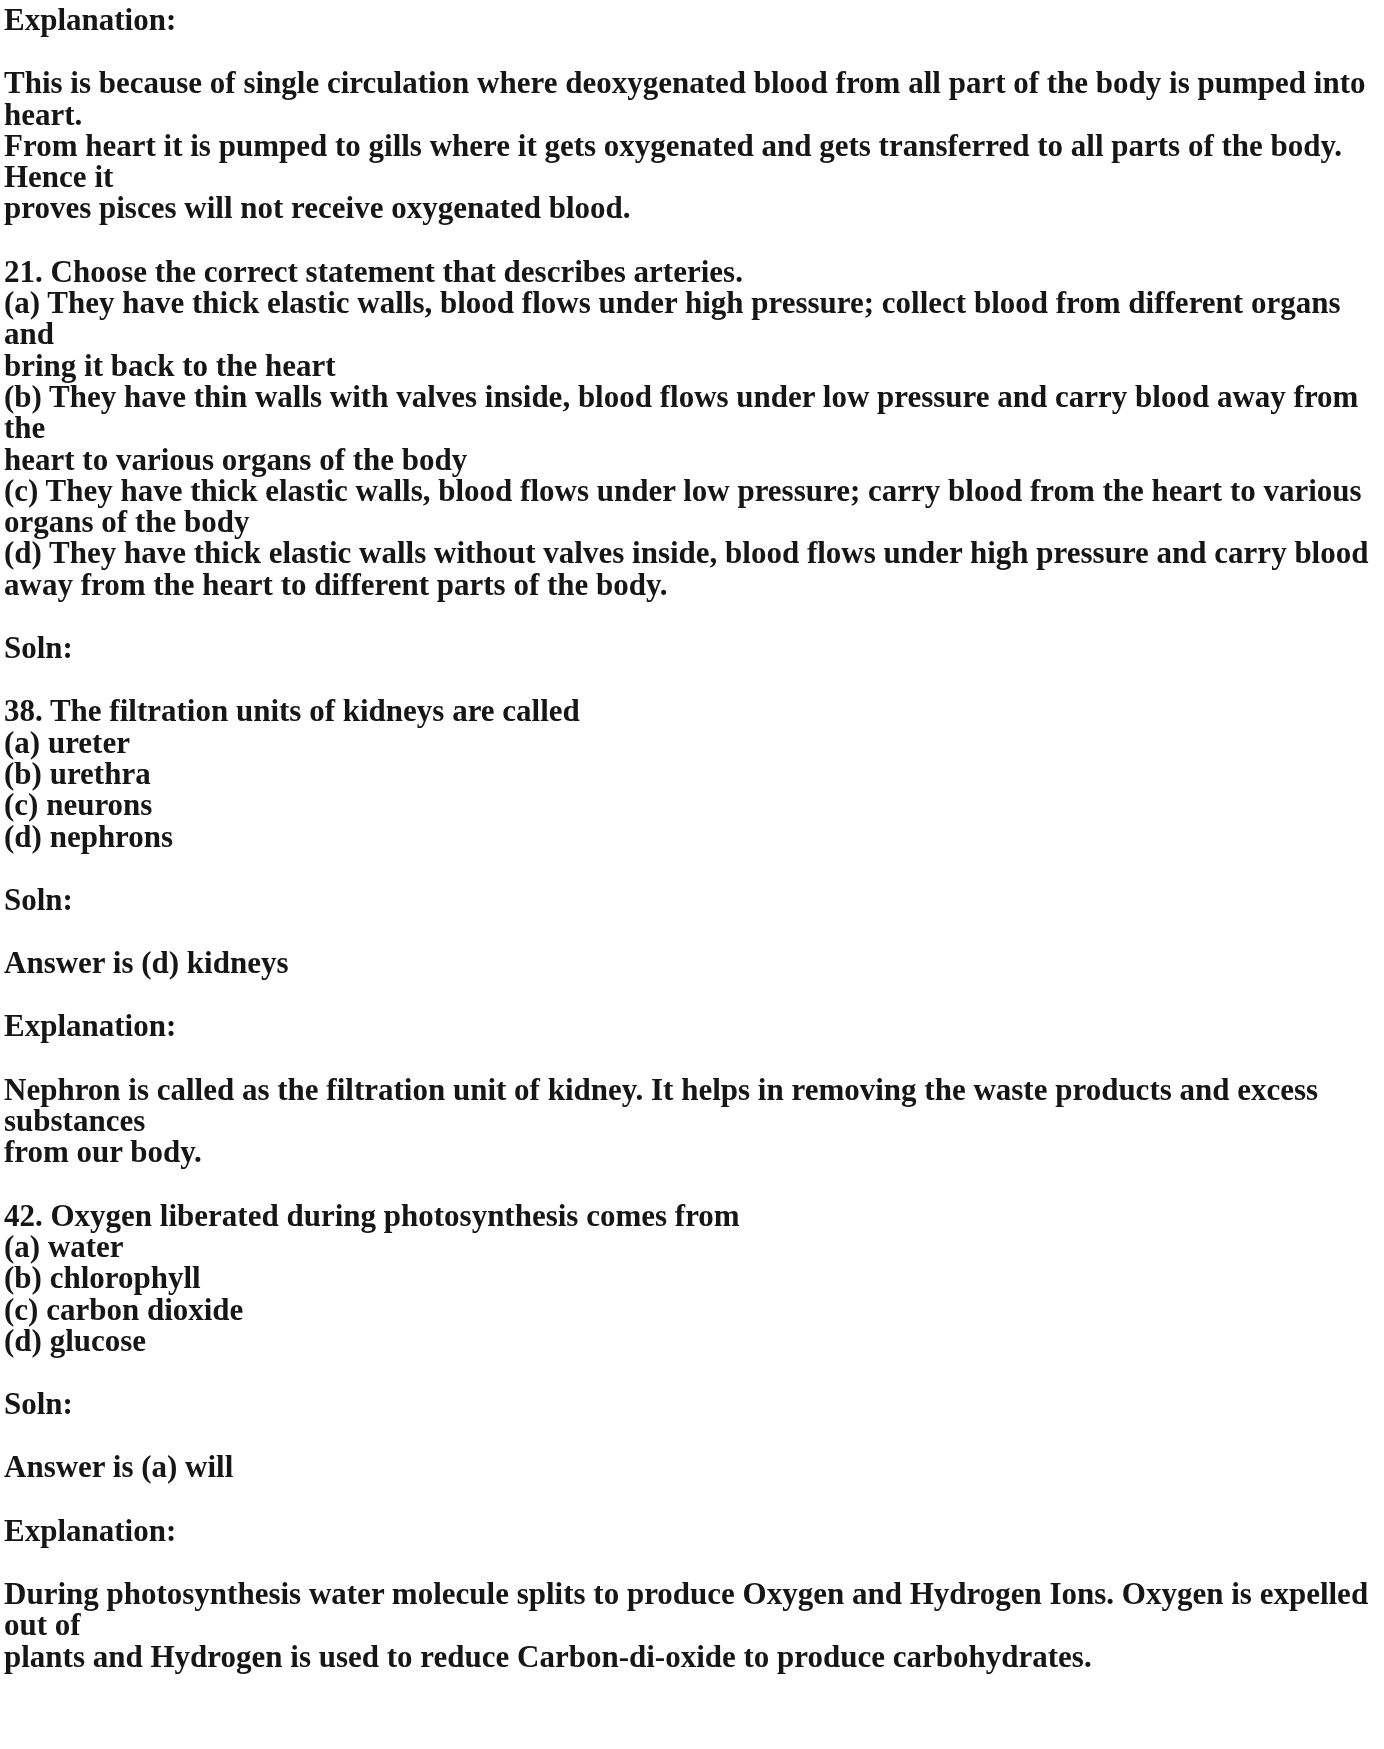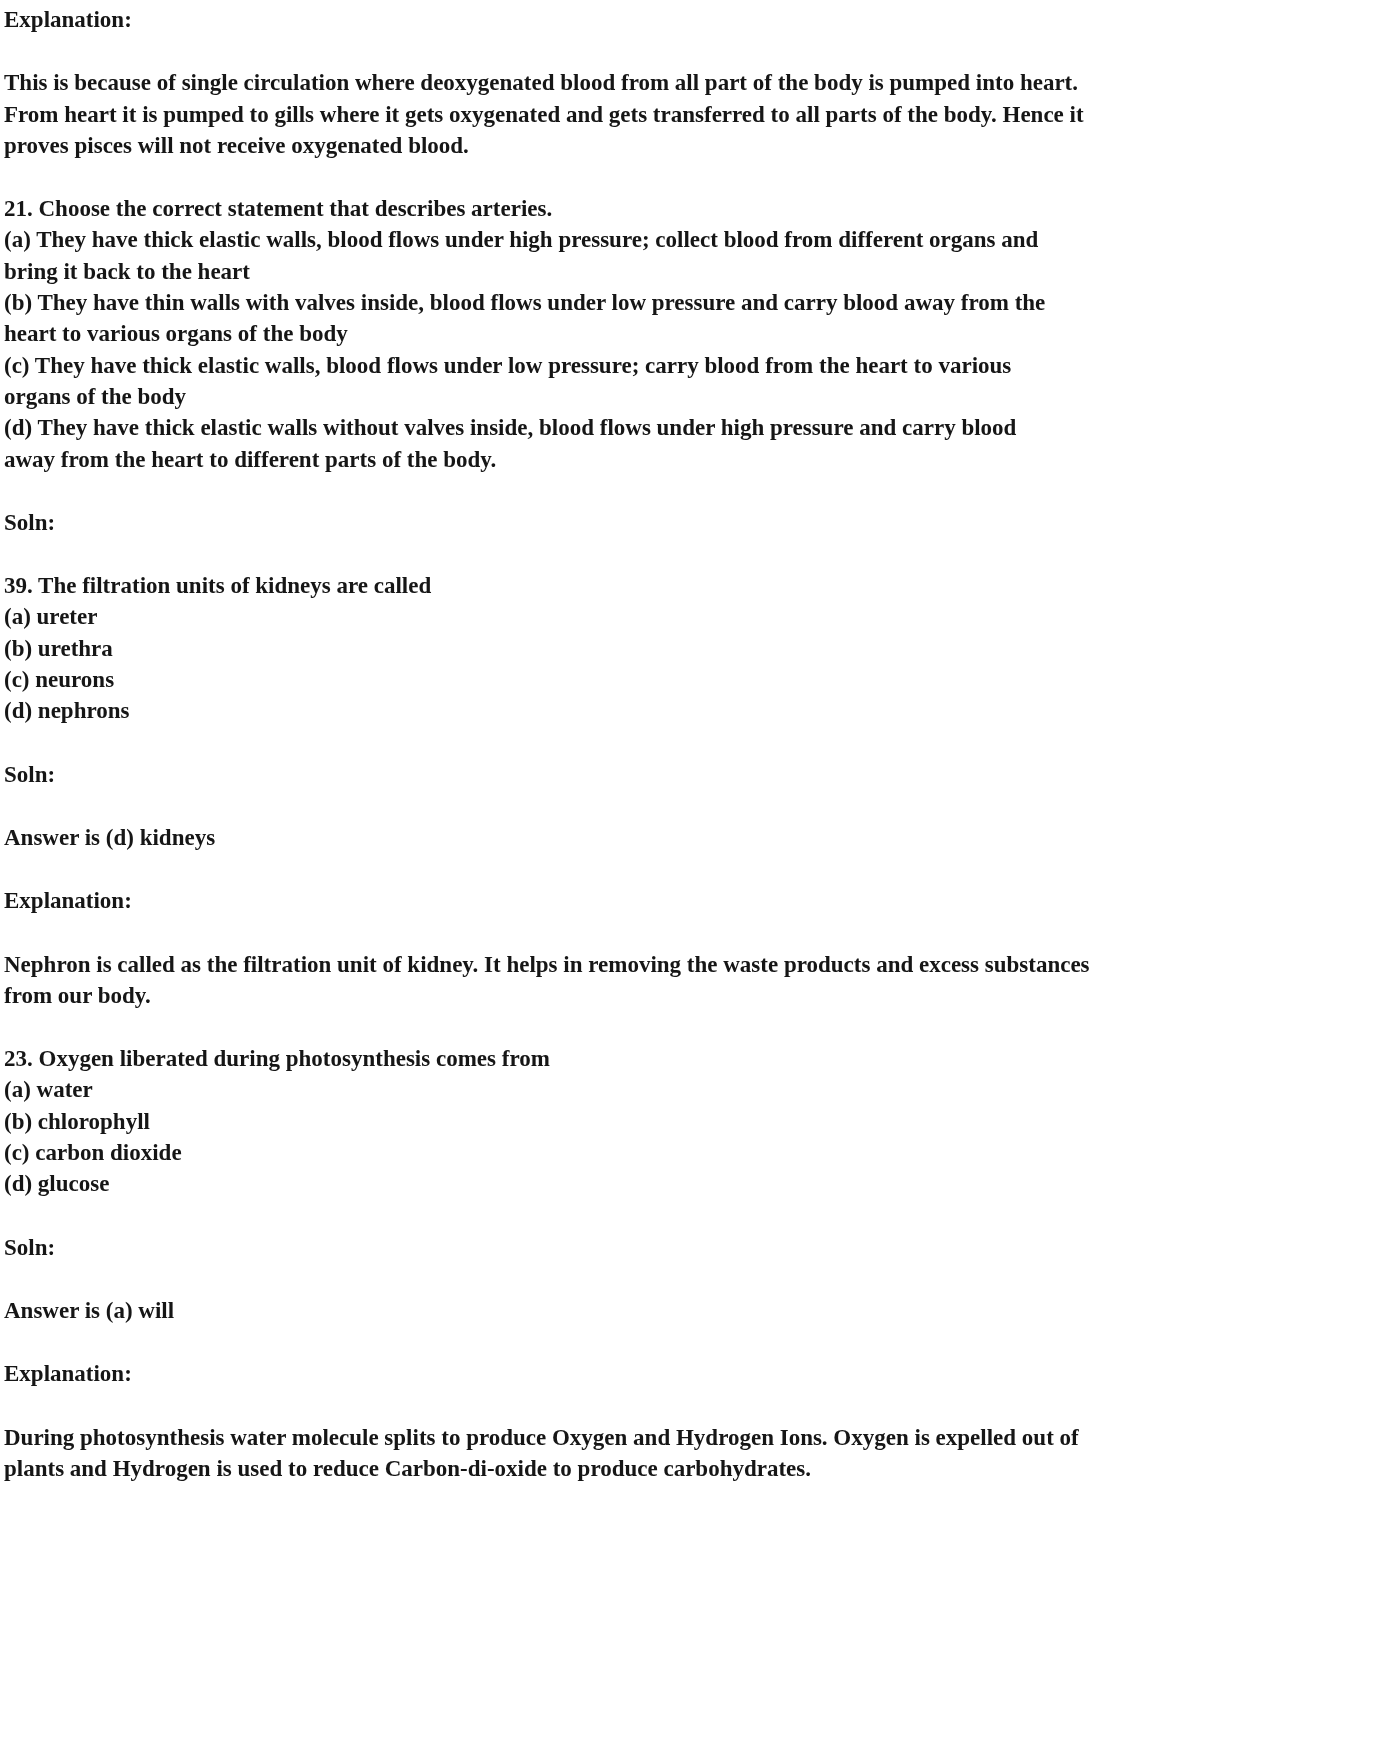--- a/index.html
+++ b/index.html
@@ -11,21 +11,21 @@
     width: 1384px;
     height: 1749px;
     font-family: "Liberation Serif", serif;
     color: #161616;
     overflow: hidden;
   }
   .doc {
     padding: 4px 12px 0 4px;
   }
   .block {
-    font-size: 23px;
+    font-size: 31px;
     line-height: 31.3px;
     white-space: pre-line;
     margin: 0 0 32px 0;
   }
   .heading {
     font-weight: bold;
   }
   .question {
     font-weight: bold;
   }
@@ -47,32 +47,32 @@
 (a) They have thick elastic walls, blood flows under high pressure; collect blood from different organs and
 bring it back to the heart
 (b) They have thin walls with valves inside, blood flows under low pressure and carry blood away from the
 heart to various organs of the body
 (c) They have thick elastic walls, blood flows under low pressure; carry blood from the heart to various
 organs of the body
 (d) They have thick elastic walls without valves inside, blood flows under high pressure and carry blood
 away from the heart to different parts of the body.</div>
   <div class="block heading">Soln:</div>
 
-  <div class="block question">39. The filtration units of kidneys are called
+  <div class="block question">38. The filtration units of kidneys are called
 (a) ureter
 (b) urethra
 (c) neurons
 (d) nephrons</div>
   <div class="block heading">Soln:</div>
   <div class="block para">Answer is (d) kidneys</div>
   <div class="block heading">Explanation:</div>
   <div class="block para">Nephron is called as the filtration unit of kidney. It helps in removing the waste products and excess substances
 from our body.</div>
 
-  <div class="block question">23. Oxygen liberated during photosynthesis comes from
+  <div class="block question">42. Oxygen liberated during photosynthesis comes from
 (a) water
 (b) chlorophyll
 (c) carbon dioxide
 (d) glucose</div>
   <div class="block heading">Soln:</div>
   <div class="block para">Answer is (a) will</div>
   <div class="block heading">Explanation:</div>
   <div class="block para">During photosynthesis water molecule splits to produce Oxygen and Hydrogen Ions. Oxygen is expelled out of
 plants and Hydrogen is used to reduce Carbon-di-oxide to produce carbohydrates.</div>
 

